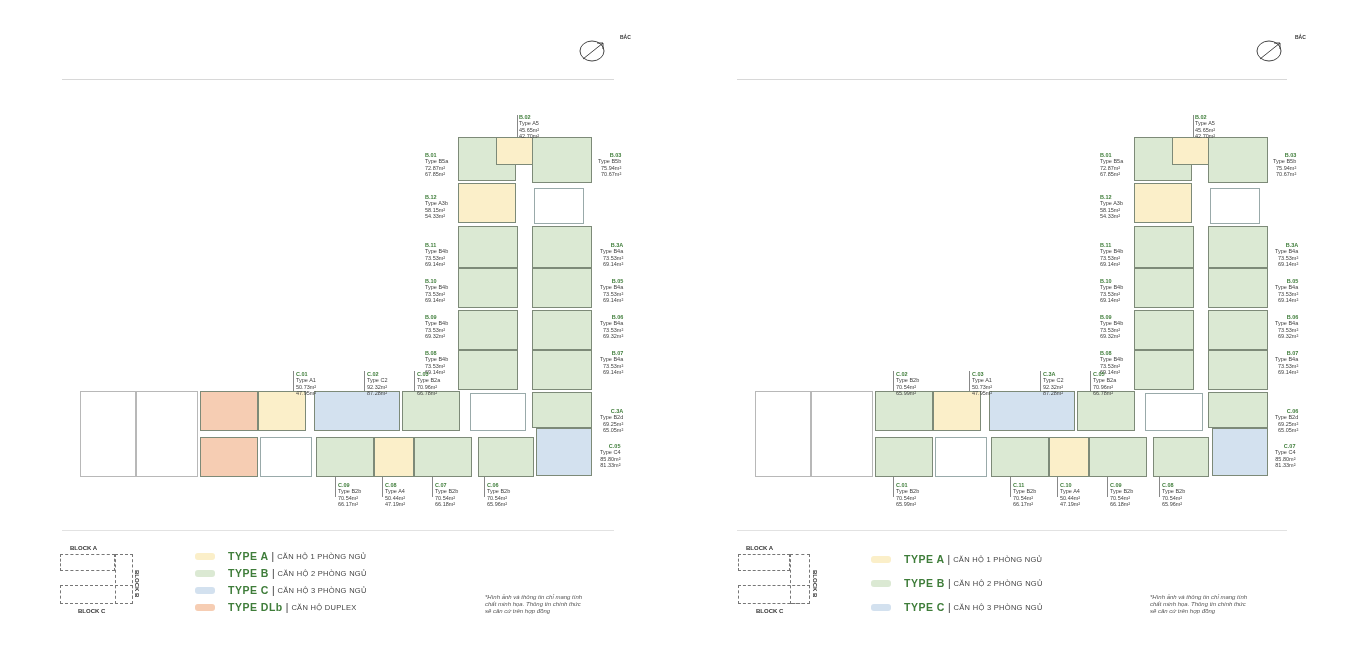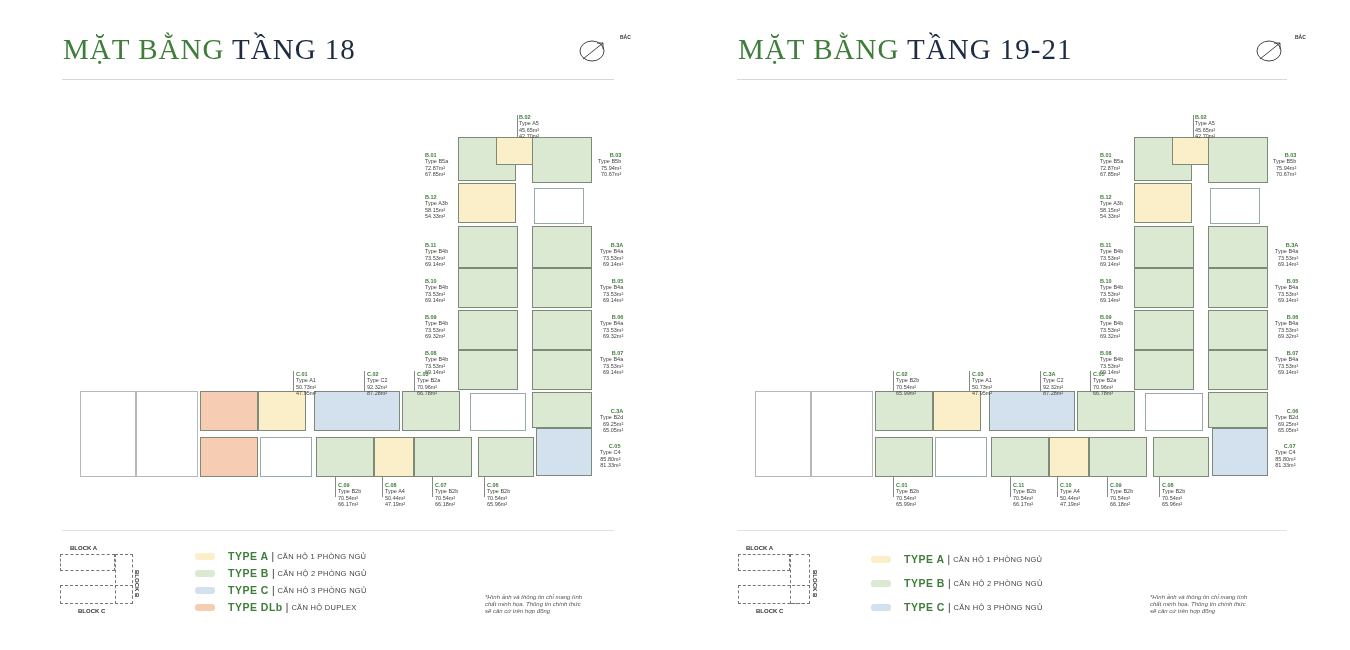--- a/index.html
+++ b/index.html
@@ -44,24 +44,20 @@
   .legend .sep { font-size: 10px; color: #333; margin: 0 3px; }
   .legend .ds { font-size: 7.5px; color: #444; letter-spacing: 0.3px; }
 
   .note { position: absolute; font-size: 6px; line-height: 7px; color: #555; font-style: italic; }
   .hr2 { position: absolute; height: 1px; background: #e2e2e2; top: 530px; }
 </style>
 </head>
 <body>
 
 <div class="page left">
-  <div class="title" style="left:63px;">
-    <span class="g">MẶT BẰNG</span>
-    <span class="n">TẦNG 18</span>
-  </div>
   <div class="compass" style="left:578px;">
     <svg viewBox="0 0 32 28">
         <ellipse cx="14" cy="15" rx="12" ry="10" fill="none" stroke="#333" stroke-width="0.9"></ellipse>
         <line x1="5" y1="23" x2="25" y2="7" stroke="#333" stroke-width="0.9"></line>
         <polyline points="19,7 25,7 25,13" fill="none" stroke="#333" stroke-width="0.9"></polyline>
       </svg>
   </div>
   <div class="compass-label" style="left:620px;top:34px;">BẮC</div>
   <div class="rule" style="left:62px;width:552px;"></div>
 
@@ -272,24 +268,20 @@
   </div>
 
   <div class="note" style="left:485px;top:594px;">
     <div>*Hình ảnh và thông tin chỉ mang tính</div>
       <div>chất minh họa. Thông tin chính thức</div>
       <div>sẽ căn cứ trên hợp đồng</div>
   </div>
 </div>
 
 <div class="page right">
-  <div class="title" style="left:63px;">
-    <span class="g">MẶT BẰNG</span>
-    <span class="n">TẦNG 19-21</span>
-  </div>
   <div class="compass" style="left:580px;">
     <svg viewBox="0 0 32 28">
         <ellipse cx="14" cy="15" rx="12" ry="10" fill="none" stroke="#333" stroke-width="0.9"></ellipse>
         <line x1="5" y1="23" x2="25" y2="7" stroke="#333" stroke-width="0.9"></line>
         <polyline points="19,7 25,7 25,13" fill="none" stroke="#333" stroke-width="0.9"></polyline>
       </svg>
   </div>
   <div class="compass-label" style="left:620px;top:34px;">BẮC</div>
   <div class="rule" style="left:62px;width:550px;"></div>
 

